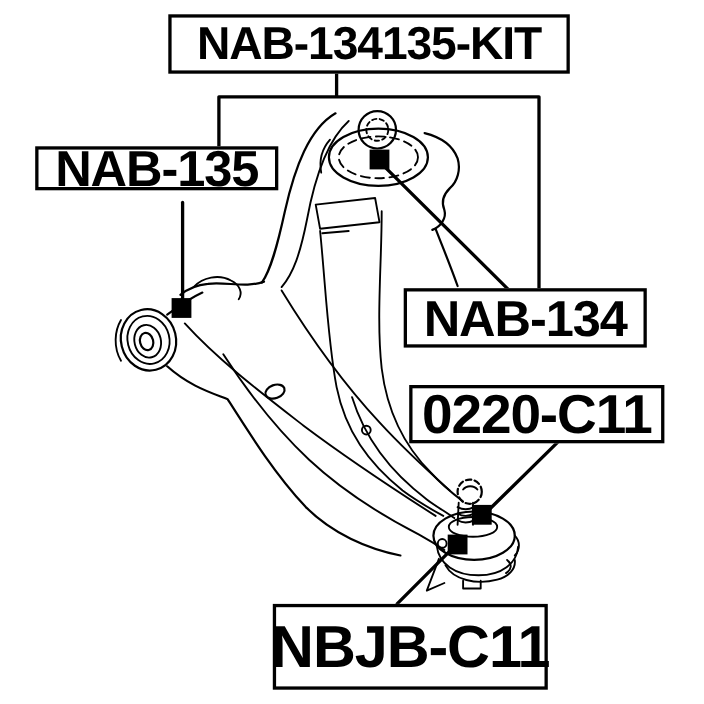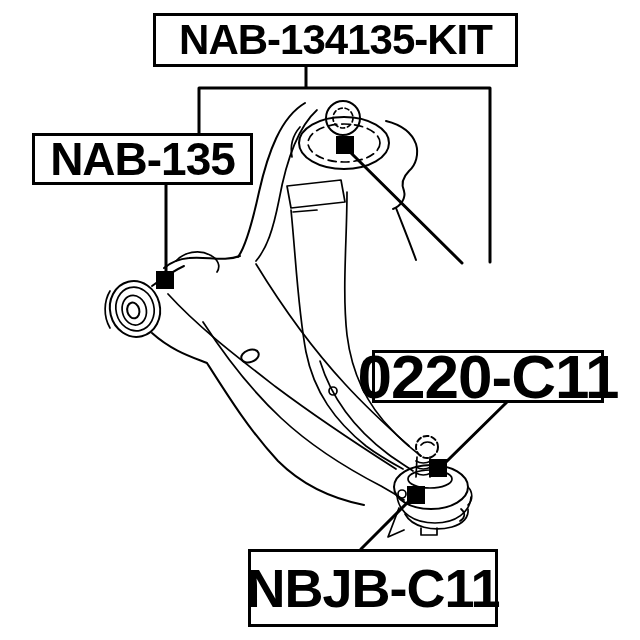--- a/index.html
+++ b/index.html
@@ -10,26 +10,26 @@
   }
   .art{position:absolute;left:0;top:0;width:640px;height:640px;}
   .pbox{
     position:absolute;box-sizing:border-box;border:3px solid #000;background:#fff;
     display:flex;flex-direction:column;align-items:center;justify-content:center;
     color:#000;font-weight:bold;white-space:nowrap;line-height:1;
   }
   .pbox .big{letter-spacing:-1px;}
   .box-kit   {left:153px;top:13px; width:365px;height:54px;}
   .box-kit .big{font-size:42px;letter-spacing:-1px;}
-  .box-nab135{left:32px; top:133px;width:221px;height:52px;}
+  .box-nab135{left:32px; top:133px;width:221px;height:40px;}
   .box-nab135 .big{font-size:46px;}
   .box-nab134{left:367px;top:262px;width:221px;height:54px;}
   .box-nab134 .big{font-size:46px;}
   .box-0220  {left:372px;top:350px;width:232px;height:53px;}
-  .box-0220 .big{font-size:62px;}
+  .box-0220 .big{font-size:50px;}
   .box-nbjb  {left:248px;top:549px;width:250px;height:78px;}
   .box-nbjb .big{font-size:54px;}
   .box-nbjb .sub{font-size:19px;letter-spacing:0;margin-top:4px;font-weight:bold;}
   svg *{vector-effect:non-scaling-stroke;}
 </style>
 </head>
 <body>
 
 <div class="stage">
 
@@ -115,20 +115,23 @@
   </svg>
 
   <div class="pbox box-kit">
     <span class="big">NAB-134135-KIT</span>
   </div>
 
   <div class="pbox box-nab135">
     <span class="big">NAB-135</span>
   </div>
 
+  <div class="pbox box-nab134">
+    <span class="big">NAB-134</span>
+  </div>
 
   <div class="pbox box-0220">
     <span class="big">0220-C11</span>
   </div>
 
   <div class="pbox box-nbjb">
     <span class="big">NBJB-C11</span>
   </div>
 
 </div>

